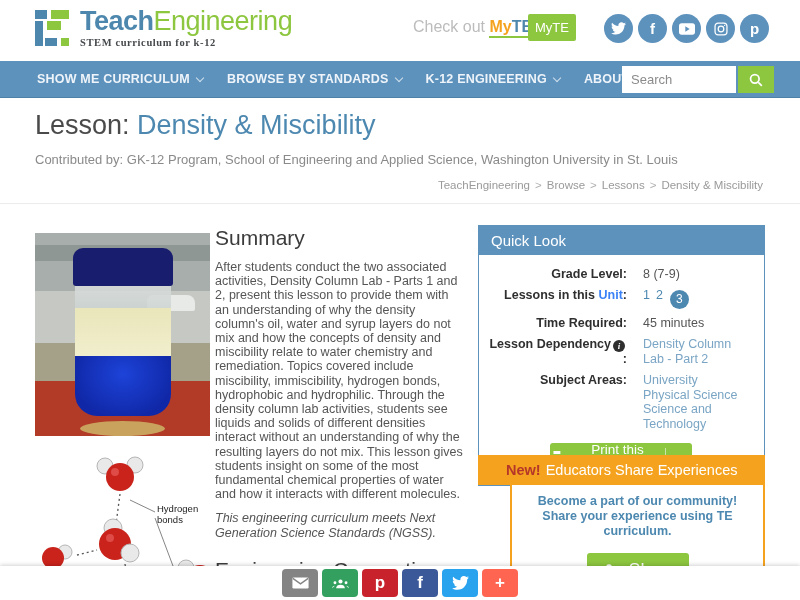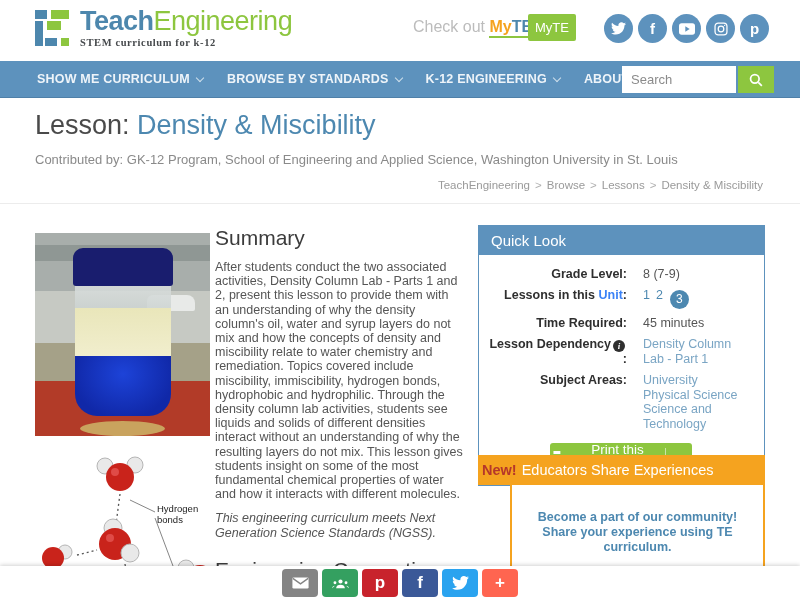--- a/index.html
+++ b/index.html
@@ -108,24 +108,24 @@
                border-radius:3px; color:#fff; font-size:13.5px; display:flex; align-items:center;
                cursor:pointer; padding:0; }
   .print-main { flex:1; display:flex; align-items:center; justify-content:center; gap:7px; }
   .print-split { width:1px; height:18px; background:rgba(255,255,255,.55); }
   .print-caret { width:26px; display:flex; align-items:center; justify-content:center; }
   .caret-down { width:0; height:0; border-left:4px solid transparent; border-right:4px solid transparent;
                 border-top:5px solid #fff; }
   
   .comm { position:absolute; left:478px; top:455px; width:287px; height:145px; }
   .comm-head { height:30px; background:#f5a31f; color:#fff; font-size:14.5px; display:flex;
-               align-items:center; padding-left:4px; }
+               align-items:center; padding-left:28px; }
   .comm-head .new { color:#b5372a; font-weight:bold; margin-right:5px; }
   .comm-body { border:2px solid #f5a31f; border-top:none; background:#fff; height:115px;
-               text-align:center; padding-top:25px;margin-left:32px; }
+               text-align:center; padding-top:9px;margin-left:32px; }
   .comm-line { font-size:12.5px; font-weight:bold; color:#4d88b0; line-height:15px; }
   .share-btn { margin:14px auto 0; width:102px; height:34px; background:#8dc63f; border:none;
                border-radius:3px; color:#fff; font-size:18px; display:flex; align-items:center;
                justify-content:center; gap:8px; cursor:pointer; }
   
   .share-bar { position:absolute; left:0; bottom:0; width:800px; height:34px; background:#fff;
                box-shadow:0 -1px 4px rgba(0,0,0,.18); display:flex; align-items:center;
                justify-content:center; gap:4px; z-index:50; }
   .sb { width:36px; height:28px; border-radius:4px; color:#fff; display:flex; align-items:center;
         justify-content:center; cursor:pointer; font-weight:bold; font-size:17px; }
@@ -288,21 +288,21 @@
         <span class="lesson-num">1</span><span class="lesson-num">2</span><span class="lesson-cur">3</span>
       </div>
     </div>
     <div class="ql-row">
       <div class="ql-label">Time Required:</div>
       <div class="ql-value">45 minutes</div>
     </div>
     <div class="ql-row">
       <div class="ql-label"><span>Lesson Dependency</span><span class="info-dot">i</span><span>:</span></div>
       <div class="ql-value ql-links">
-        <div class="link">Density Column Lab - Part 1</div>
+        <div class="link">Density Column Lab - Part 2</div>
       </div>
     </div>
     <div class="ql-row">
       <div class="ql-label">Subject Areas:</div>
       <div class="ql-value ql-links">
         <div class="link">University</div>
         <div class="link">Physical Science</div>
         <div class="link">Science and Technology</div>
       </div>
     </div>

